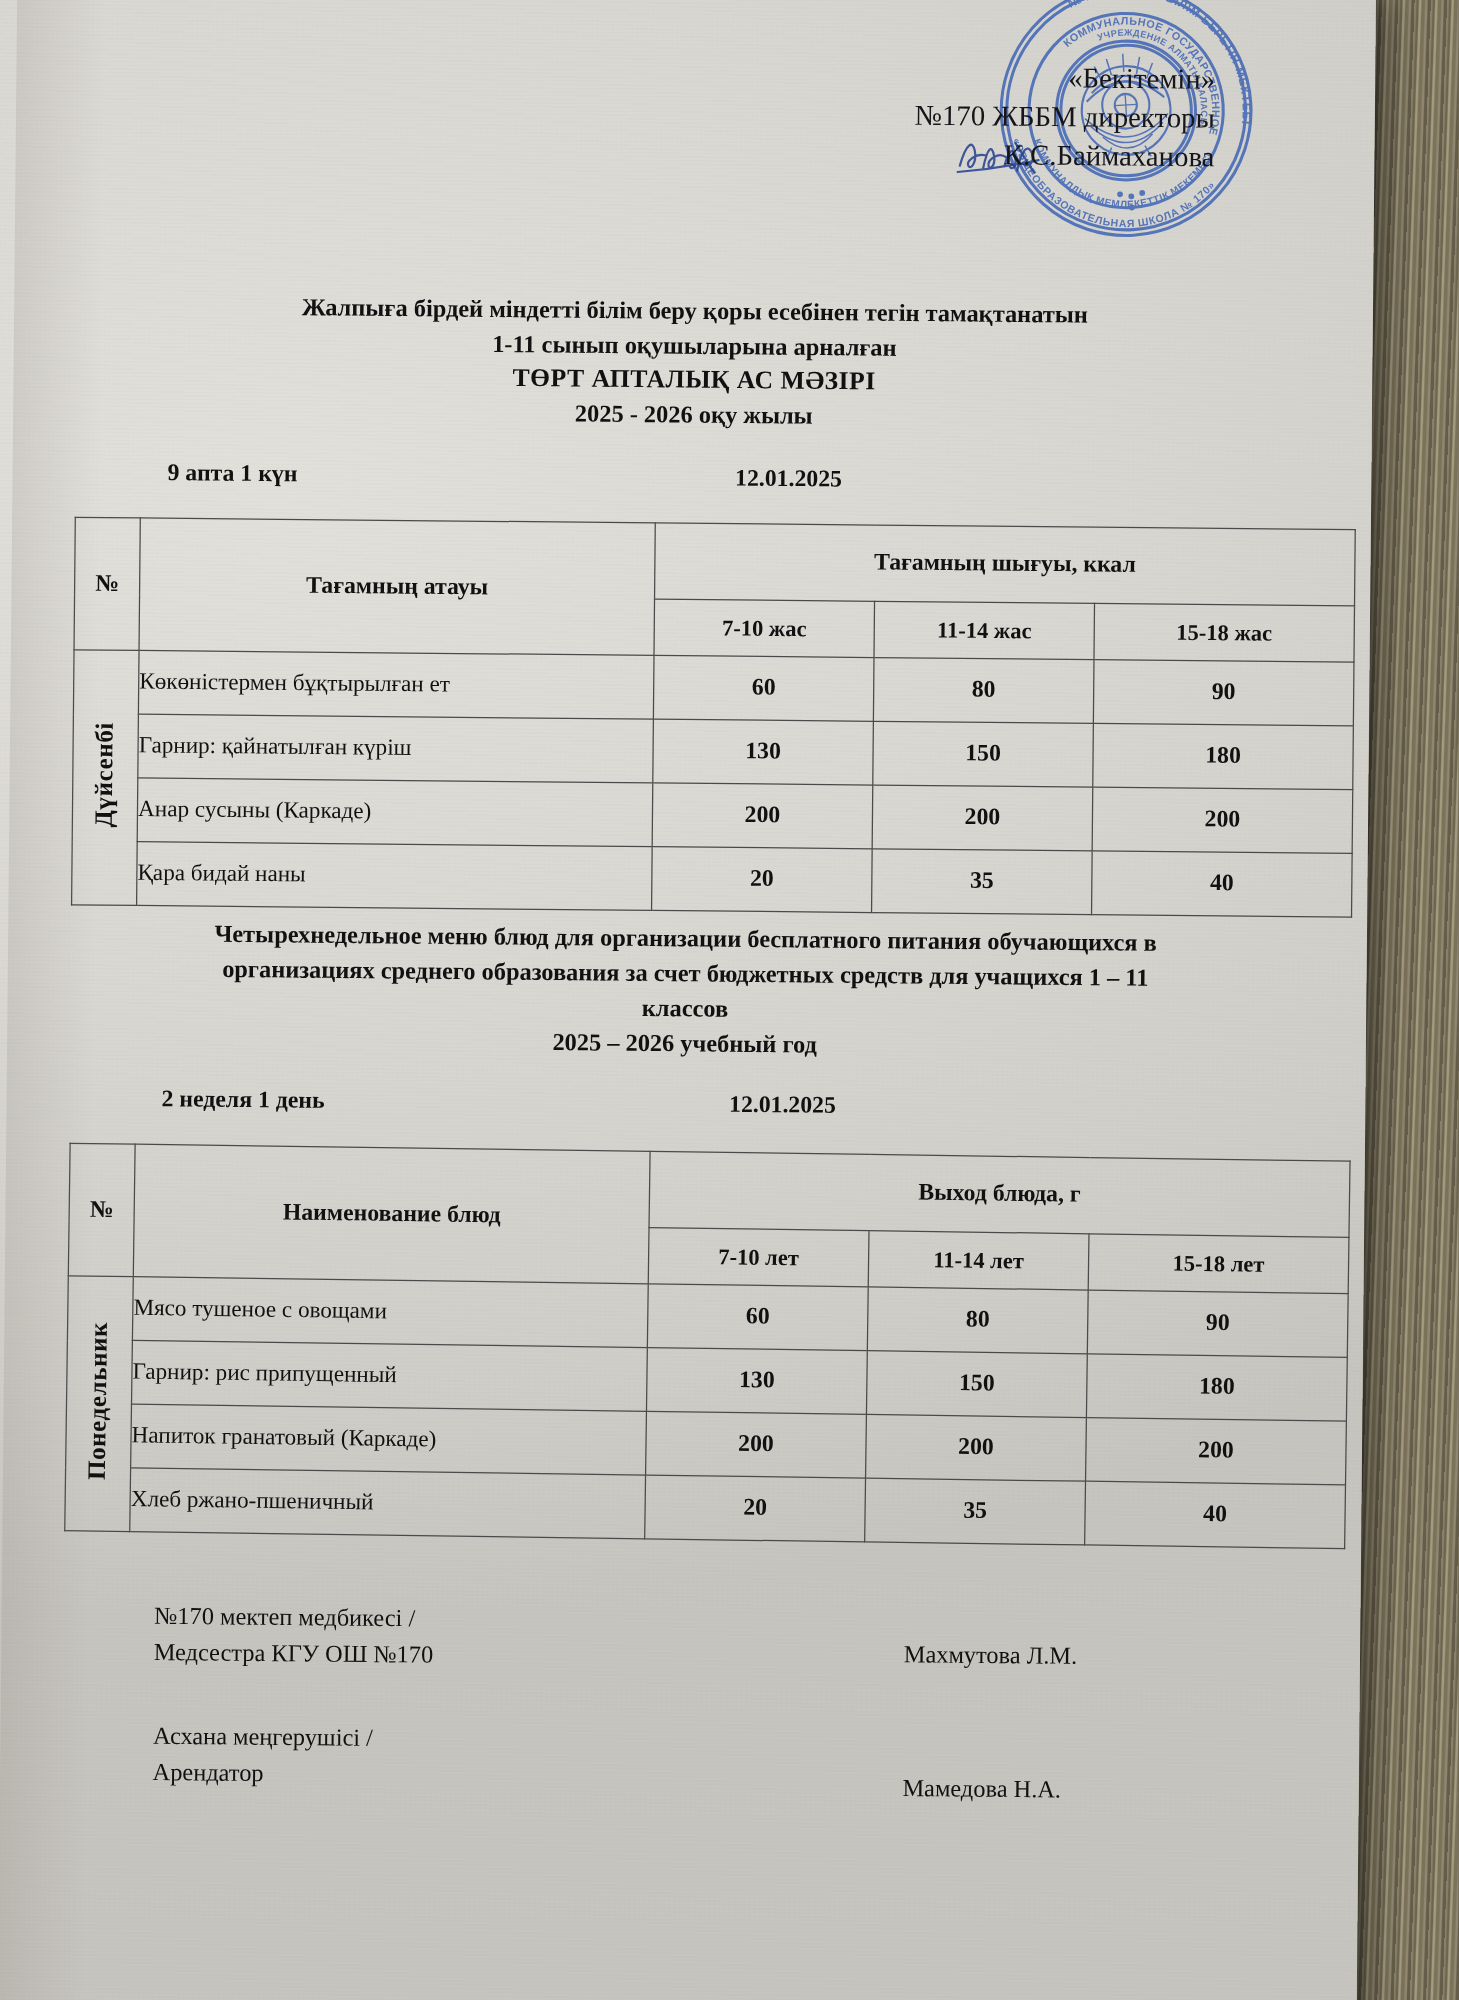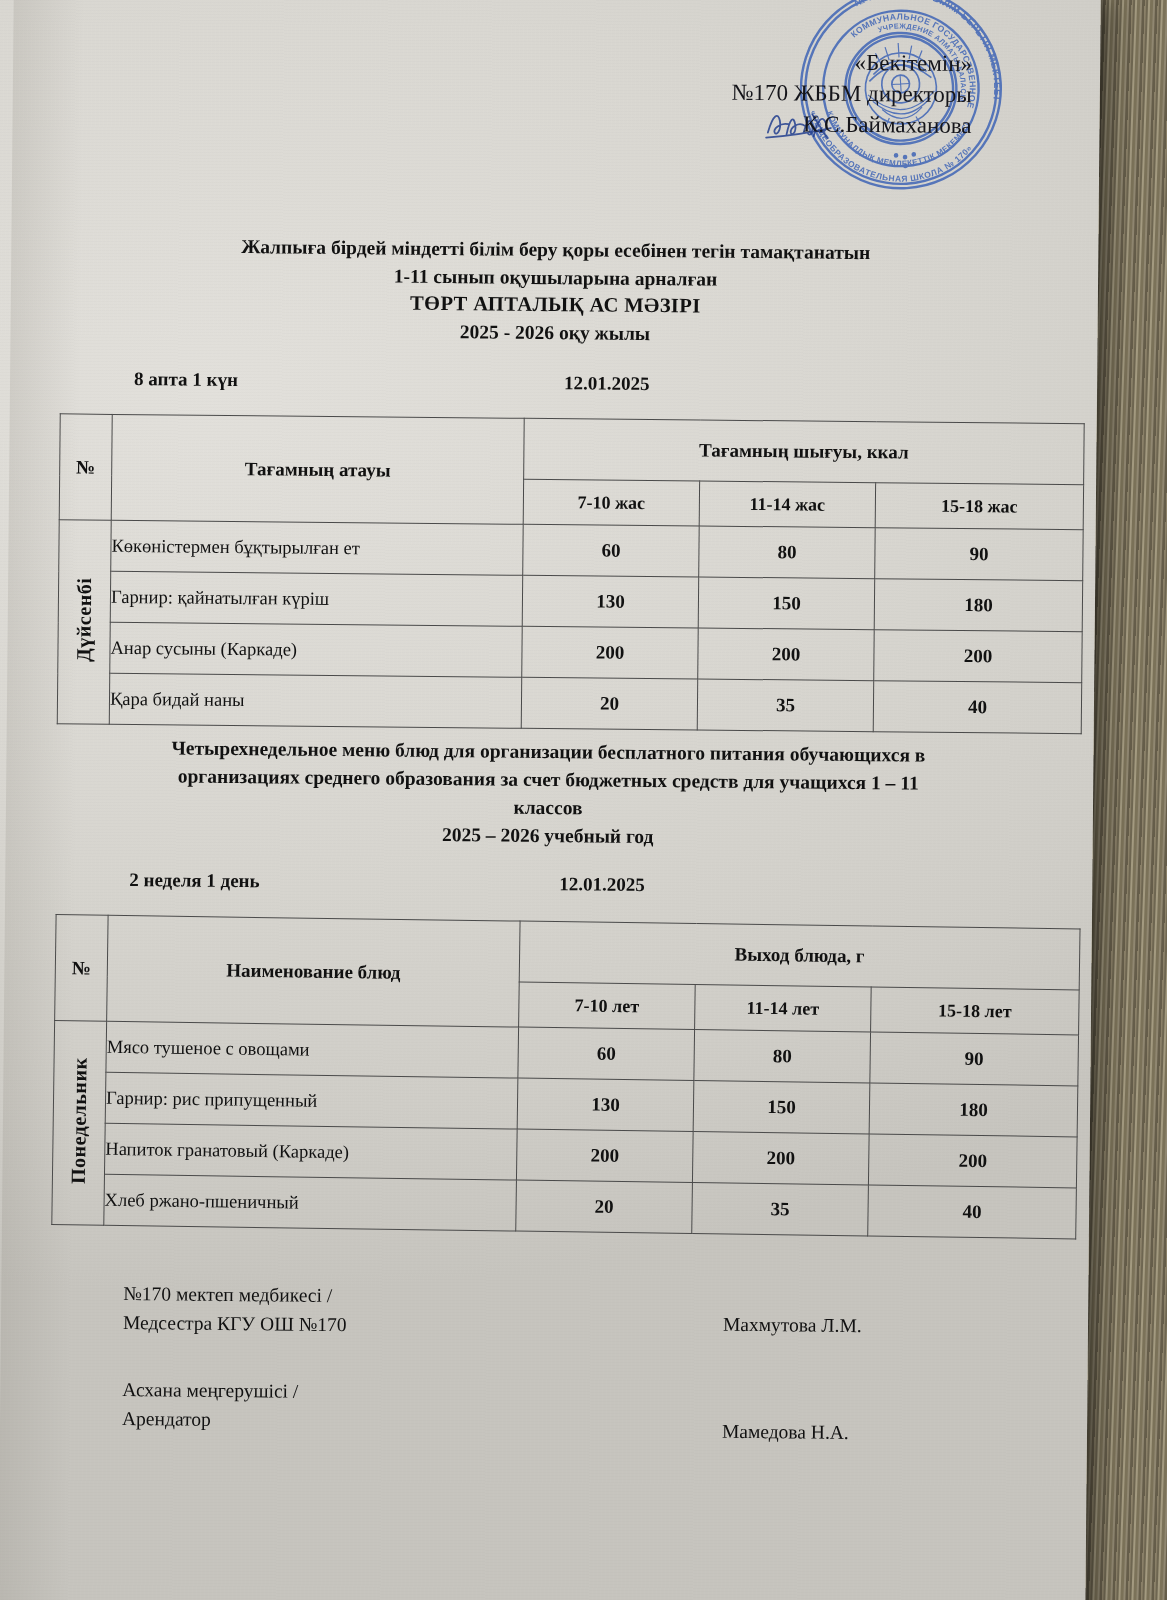--- a/index.html
+++ b/index.html
@@ -116,21 +116,21 @@
   .t-big { font-size: 20.5px; letter-spacing: .4px; }
 
   
   .daterow {
     position: absolute;
     font-weight: bold;
     font-size: 19px;
     color: #111;
   }
   .daterow .dlabel { position: absolute; left: 0; white-space: nowrap; }
-  .daterow .ddate  { position: absolute; left: 430px; white-space: nowrap; }
+  .daterow .ddate  { position: absolute; left: 454px; white-space: nowrap; }
   #daterow-kz { left: 142px; top: 386px; width: 700px; }
   #daterow-ru { left: 142px; top: 887px; width: 700px; }
 
   
   .menu-table {
     position: absolute;
     border-collapse: collapse;
     table-layout: fixed;
     color: #111;
   }
@@ -295,21 +295,21 @@
     </div>
 
     <div class="title-block" id="title-kz">
       <div>Жалпыға бірдей  міндетті білім беру қоры есебінен тегін тамақтанатын</div>
       <div>1-11 сынып оқушыларына арналған</div>
       <div class="t-big">ТӨРТ АПТАЛЫҚ АС МӘЗІРІ</div>
       <div>2025 - 2026 оқу жылы</div>
     </div>
 
     <div class="daterow" id="daterow-kz">
-      <span class="dlabel">8 апта 1 күн</span>
+      <span class="dlabel">9 апта 1 күн</span>
       <span class="ddate">12.01.2025</span>
     </div>
 
     <table class="menu-table" id="table-kz">
       <colgroup>
         <col class="c-num">
           <col class="c-name">
           <col class="c-v1">
           <col class="c-v2">
           <col class="c-v3">

